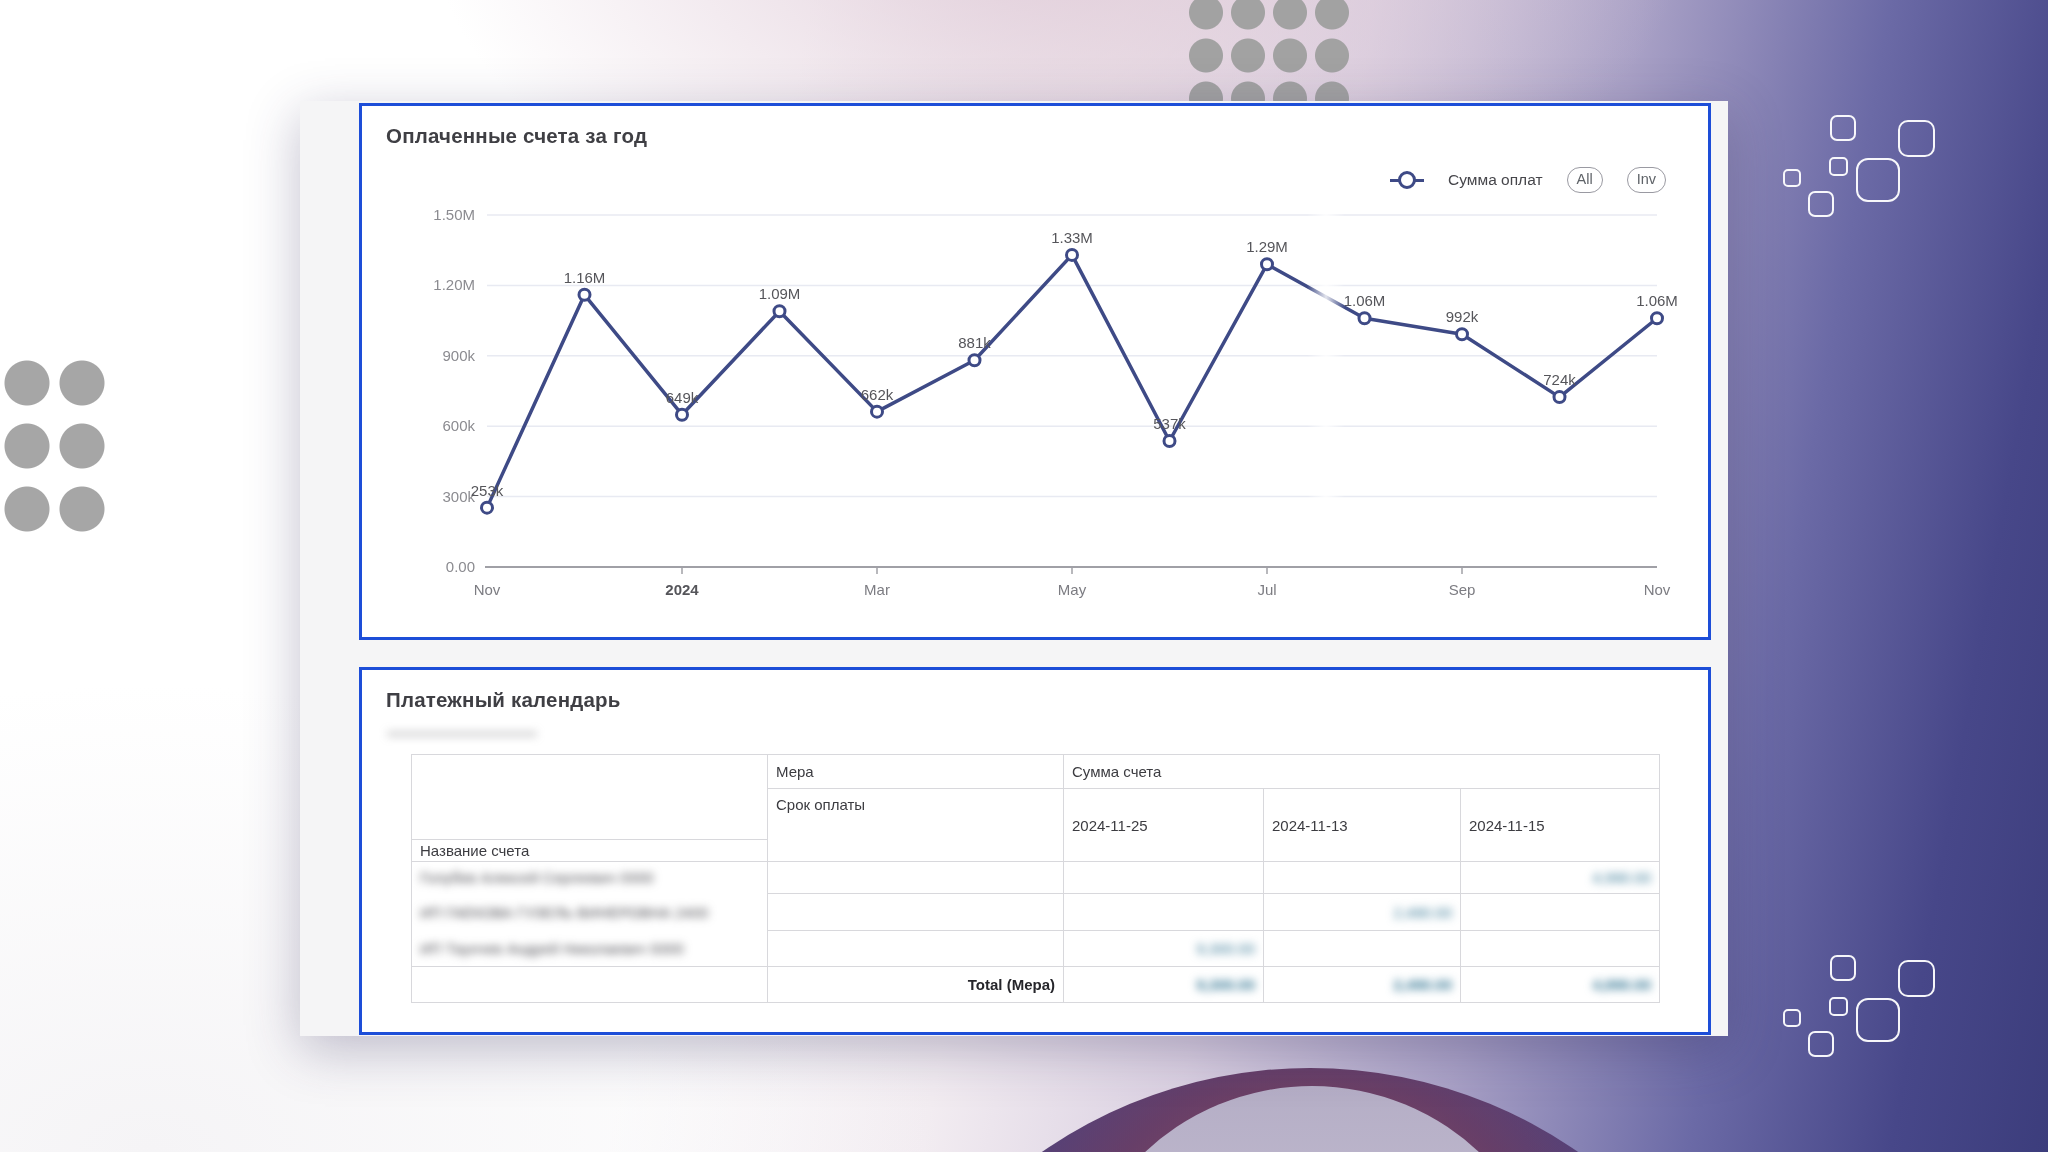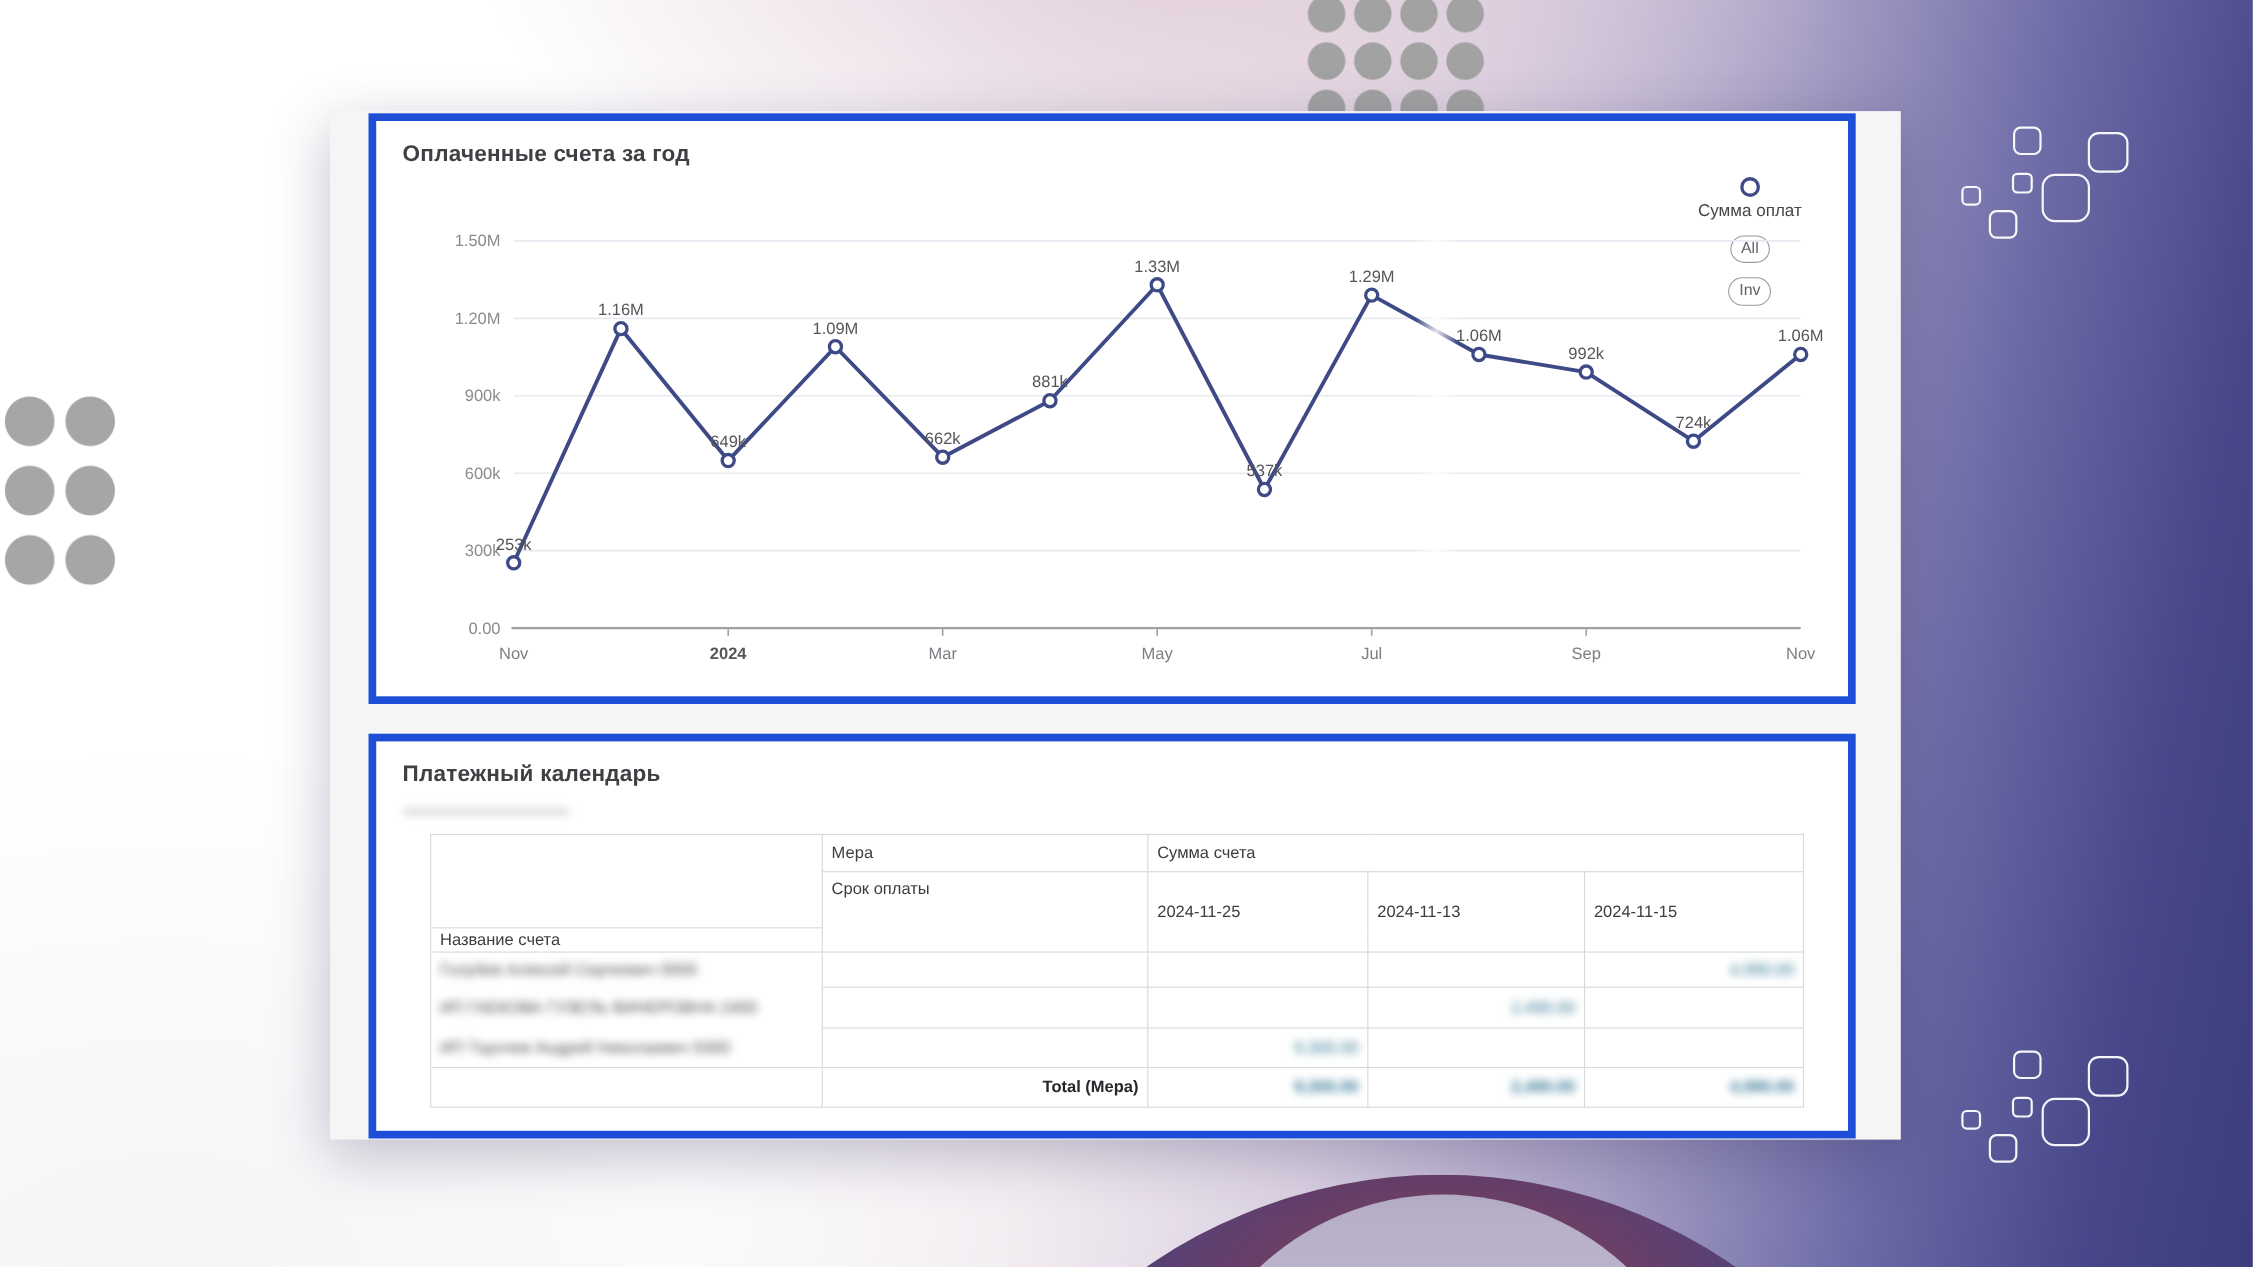--- a/index.html
+++ b/index.html
@@ -32,26 +32,26 @@
   .sq6{left:38px;top:101px;width:22px;height:22px;border-radius:7px;}
   .big-circle{position:absolute;left:840px;top:1068px;width:940px;height:940px;border-radius:50%;z-index:1;
     background:
       radial-gradient(460px 390px at 50% 20%, rgba(160,75,78,0.95), rgba(118,60,90,0.65) 48%, rgba(69,63,118,0) 78%),
       linear-gradient(#4a4484,#3f3e77);}
   .inner-circle{position:absolute;left:1068px;top:1086px;width:488px;height:488px;border-radius:50%;z-index:1;
     background:linear-gradient(180deg,#b5aec6,#d8d4e0);}
   
   .panel{position:absolute;left:300px;top:101px;width:1428px;height:935px;z-index:2;
     background:#f5f5f6;box-shadow:0 14px 50px rgba(52,46,92,0.30);}
-  .card{position:absolute;left:35px;width:1352px;background:#ffffff;border:7px solid #1d4ed8;box-sizing:border-box;}
+  .card{position:absolute;left:59px;width:1352px;background:#ffffff;border:3px solid #1d4ed8;box-sizing:border-box;}
   .chart-card{top:2px;height:537px;}
   .table-card{top:566px;height:368px;}
   .card h2{position:absolute;margin:0;left:24px;top:18px;font-size:20.5px;font-weight:700;color:#3f3f44;letter-spacing:0.2px;}
   
-  .legend{position:absolute;top:60px;right:42px;height:28px;display:flex;align-items:center;gap:13px;flex-direction:column;}
+  .legend{position:absolute;top:60px;right:42px;height:28px;display:flex;align-items:center;gap:24px;}
   .lg-marker{position:relative;width:34px;height:3px;background:#3e4a86;display:inline-block;}
   .lg-circle{position:absolute;left:50%;top:50%;transform:translate(-50%,-50%);width:12px;height:12px;
     border-radius:50%;background:#fff;border:3px solid #3e4a86;}
   .lg-label{font-size:15.5px;color:#46464b;}
   .pill{font-family:inherit;font-size:14.5px;color:#5f6368;background:transparent;border:1.5px solid #9a9aa2;
     border-radius:14px;padding:3px 9px;line-height:1.2;cursor:pointer;}
   .chart-mount{position:absolute;left:0;top:0;width:1352px;height:537px;}
   .streak{position:absolute;left:945px;top:58px;width:38px;height:372px;pointer-events:none;
     background:linear-gradient(to right,rgba(255,255,255,0),rgba(255,255,255,0.85) 50%,rgba(255,255,255,0));}
   

